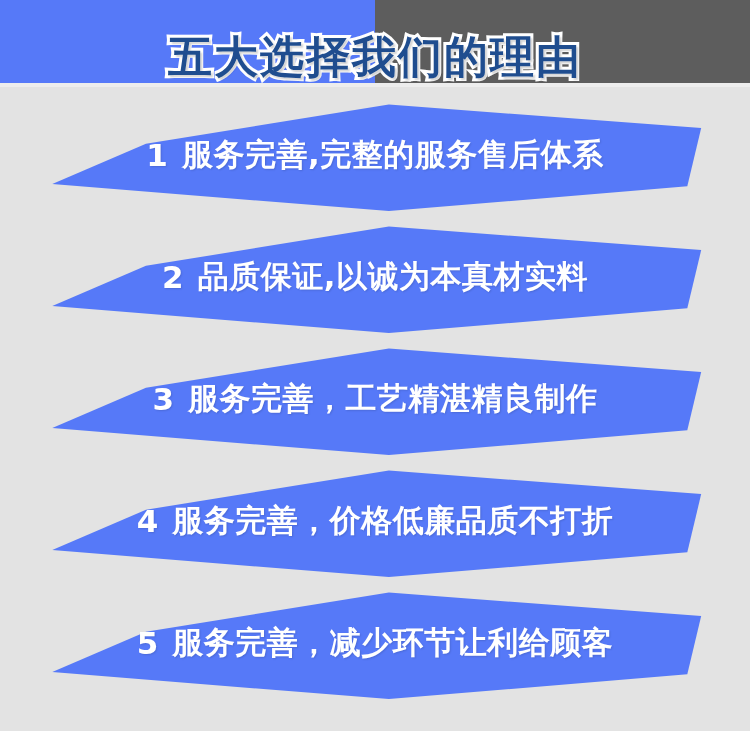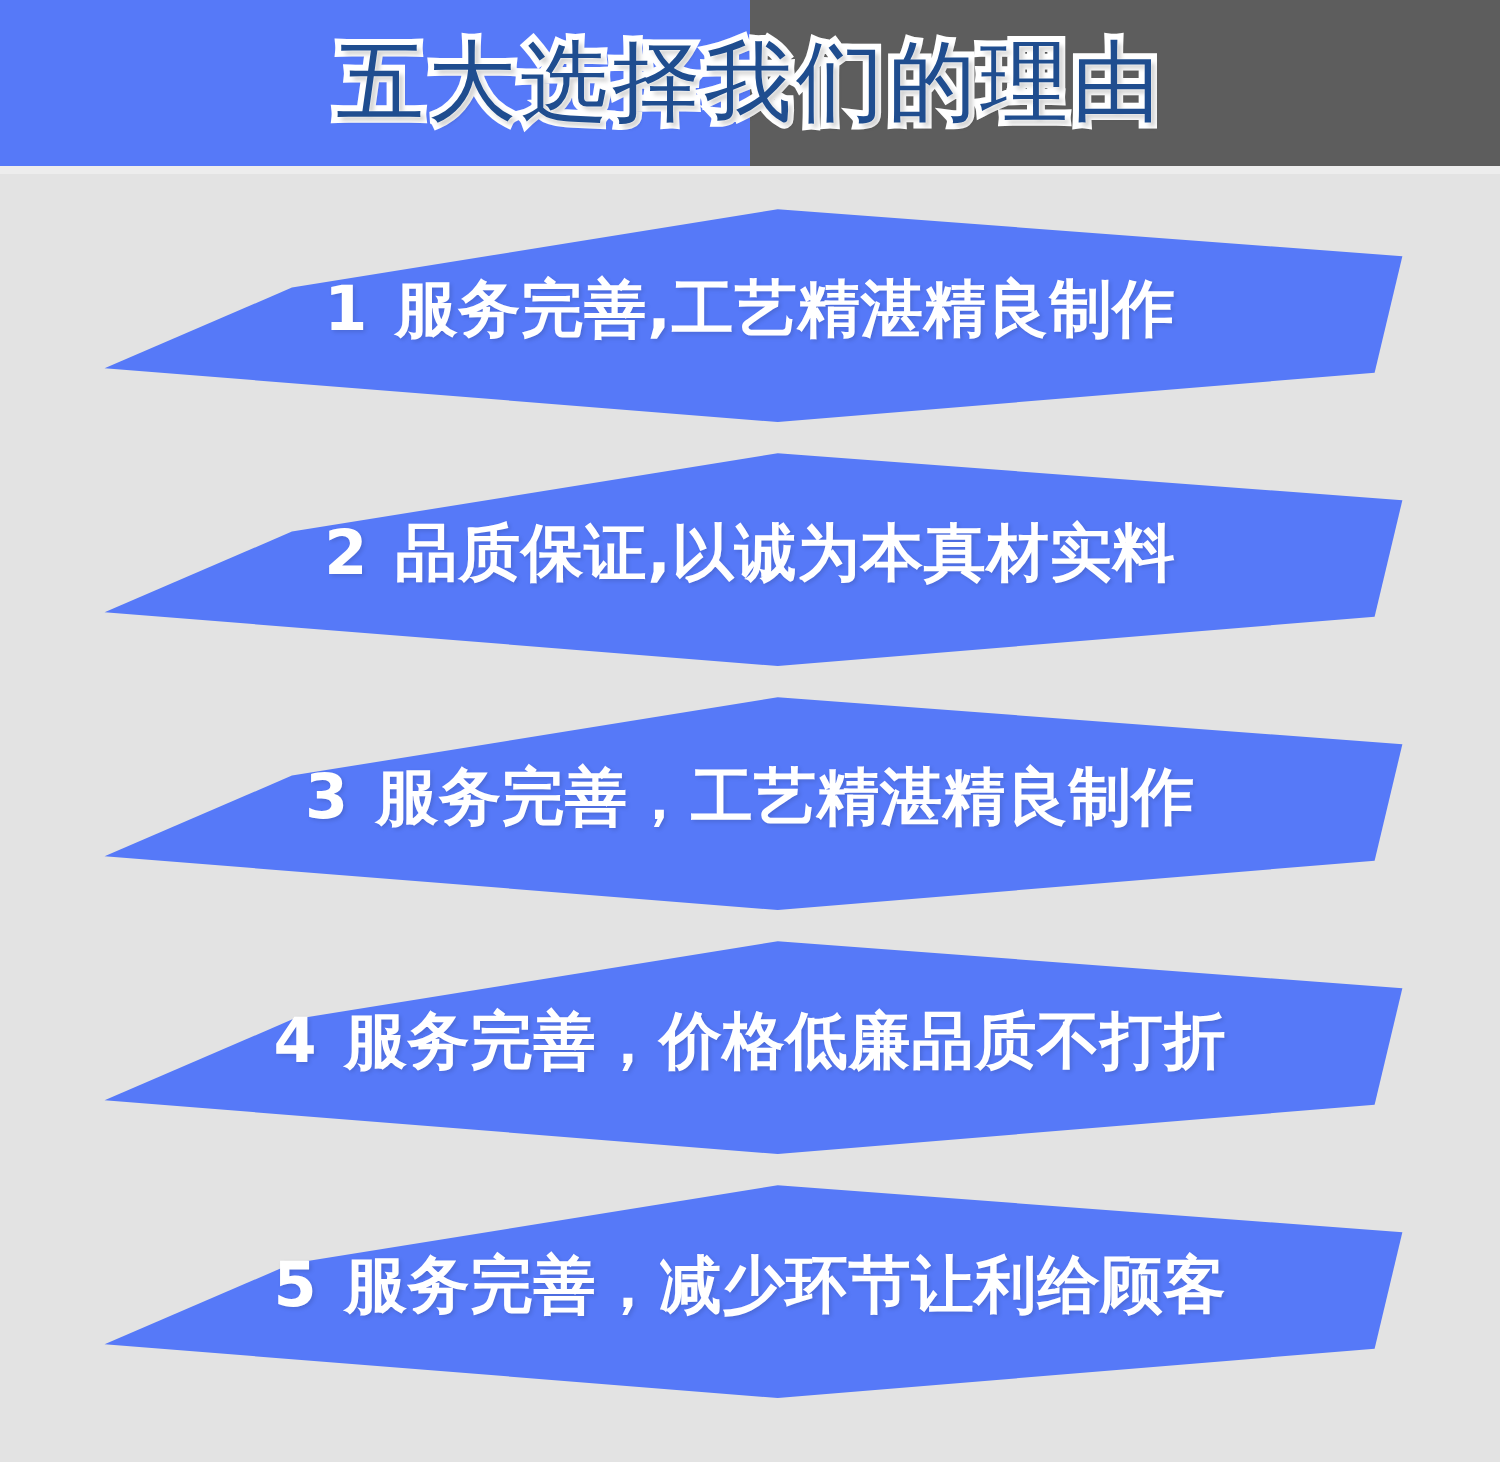--- a/index.html
+++ b/index.html
@@ -34,28 +34,28 @@
     position: absolute;
     left: 375px;
     top: 0;
     width: 375px;
     height: 83px;
     background: #5d5d5d;
   }
   #header-title {
     position: absolute;
     left: 0;
-    top: 0;
+    top: 16px;
     width: 750px;
     height: 83px;
     display: flex;
     align-items: center;
     justify-content: center;
     font-size: 44px;
-    font-weight: normal;
+    font-weight: bold;
     letter-spacing: 2px;
     color: #1f4d8f;
     -webkit-text-stroke: 6px #ffffff;
     paint-order: stroke fill;
     text-shadow:
        0 0 1px #ffffff,
        2px 2px 2px rgba(0,0,0,0.18);
     white-space: nowrap;
   }
   #header-underline {
@@ -135,21 +135,21 @@
   <div id="header-title">五大选择我们的理由</div>
 </div>
 <div id="header-underline"></div>
 
 <div id="reason-list">
 
   <div class="reason-row">
     <div class="reason-shape"></div>
     <div class="reason-text">
       <span class="reason-num">1</span>
-      <span class="reason-label">服务完善,工艺精湛精良制作</span>
+      <span class="reason-label">服务完善,完整的服务售后体系</span>
     </div>
   </div>
 
   <div class="reason-row">
     <div class="reason-shape"></div>
     <div class="reason-text">
       <span class="reason-num">2</span>
       <span class="reason-label">品质保证,以诚为本真材实料</span>
     </div>
   </div>

